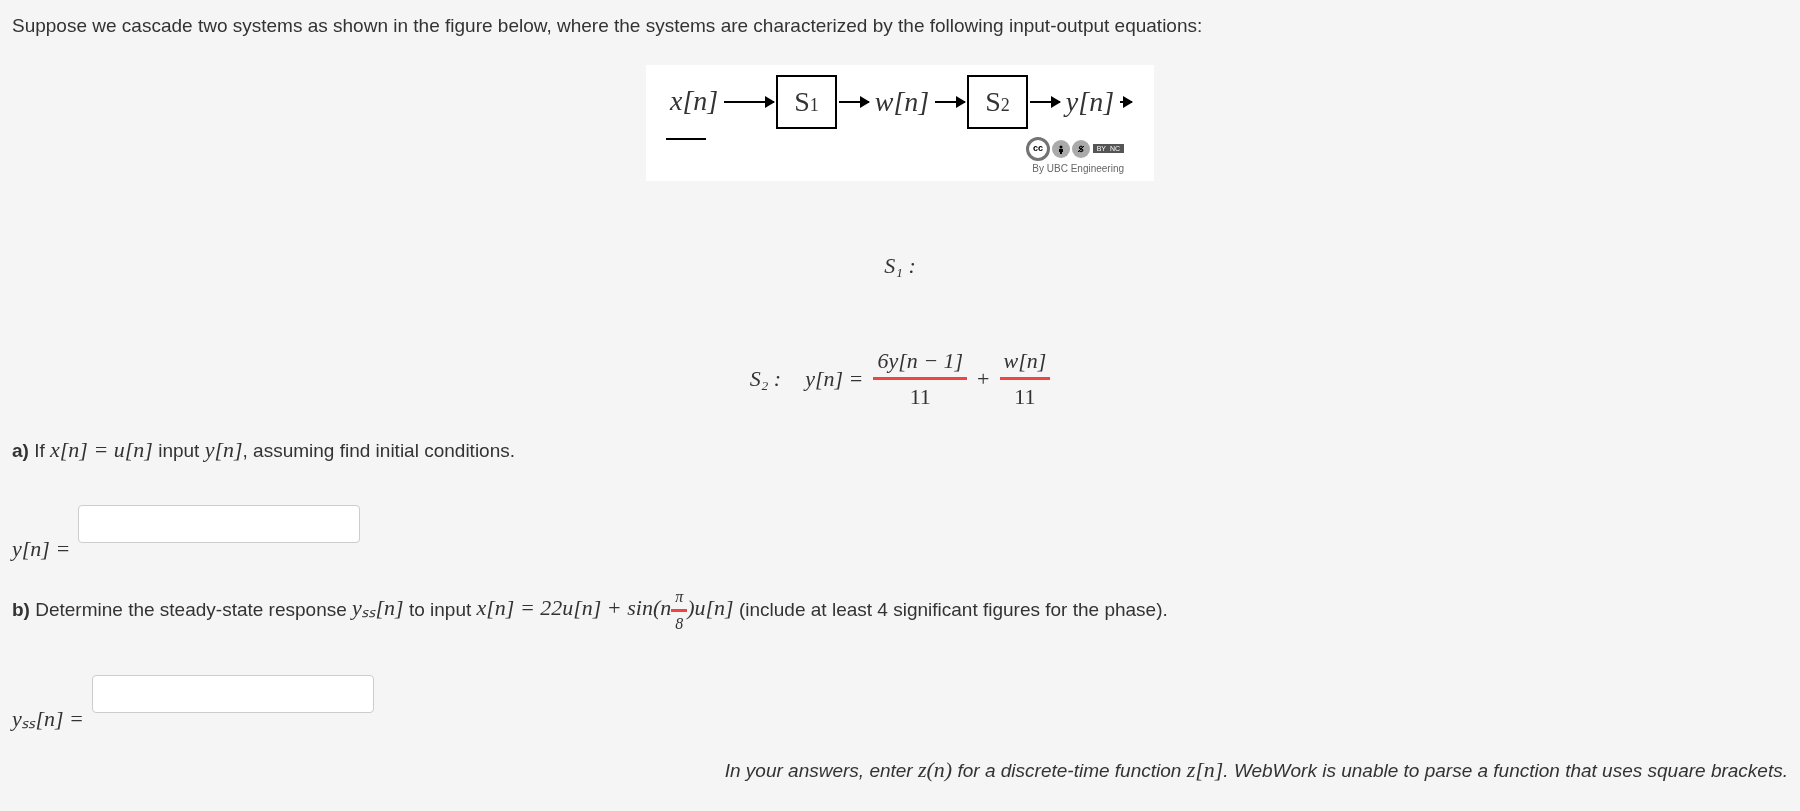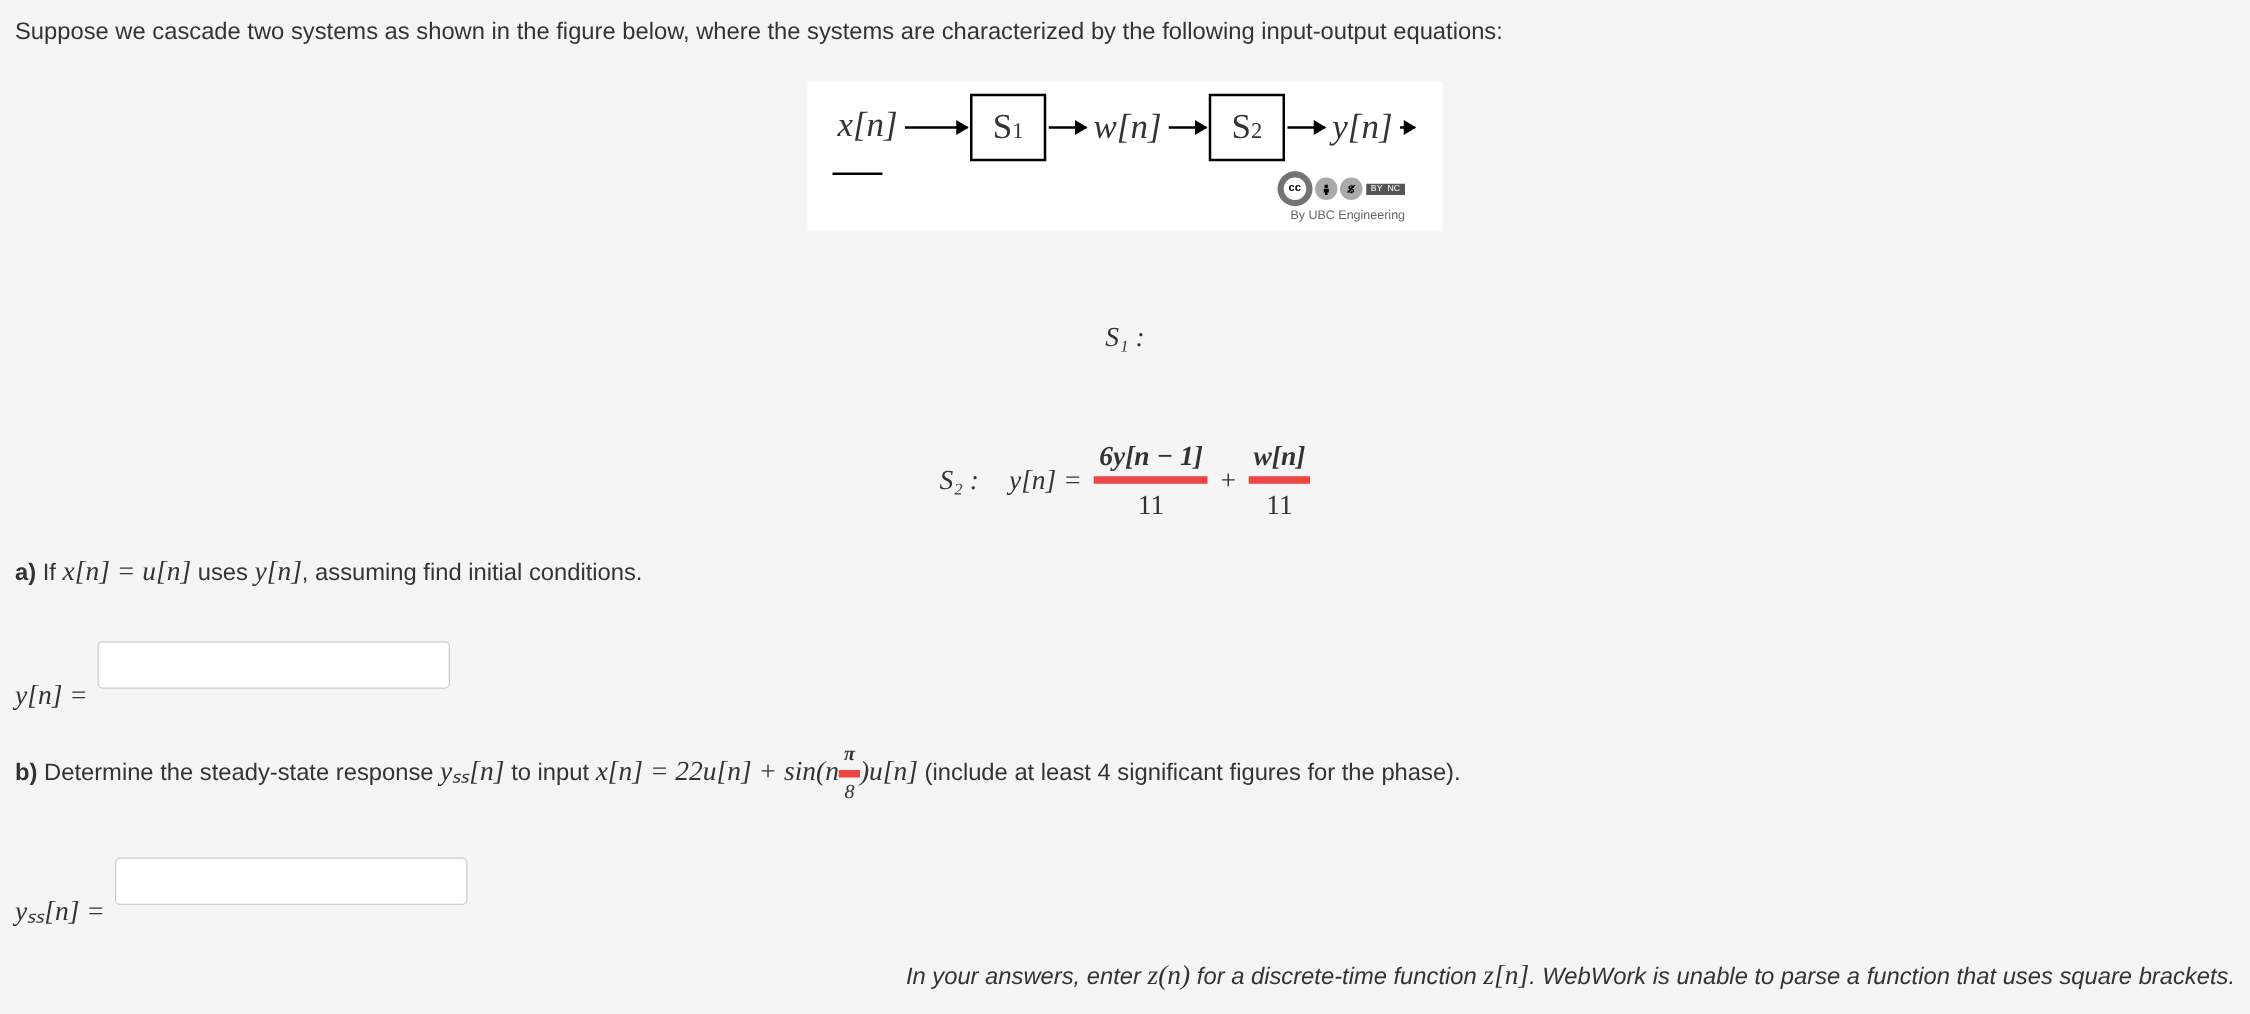--- a/index.html
+++ b/index.html
@@ -91,21 +91,21 @@
       width: 18px;
       height: 18px;
       border-radius: 50%;
       background: #aaa;
       color: #000;
       font-size: 9px;
       font-weight: bold;
     }
     .cc-circle.cc {
       background: #fff;
-      border: 5px solid #737373;
+      border: 3px solid #737373;
     }
     .cc-dark {
       background: #555;
       color: #fff;
       padding: 1px 4px;
       font-size: 7px;
     }
     .equations {
       text-align: center;
       margin: 20px 0;
@@ -119,23 +119,22 @@
       justify-content: center;
       gap: 24px;
     }
     .frac {
       display: inline-block;
       vertical-align: middle;
       text-align: center;
     }
     .frac .num {
       display: block;
-      border-bottom: 6px solid #ef4444;
+      border-bottom: 3px solid #ef4444;
       padding: 0 4px;
-      font-weight: bold;
     }
     .frac .den {
       display: block;
       padding: 0 4px;
     }
     .question {
       margin: 20px 0 10px 0;
     }
     .answer-row {
       display: flex;
@@ -237,21 +236,21 @@
       <span>+</span>
       <span class="frac">
         <span class="num math-it">w[n]</span>
         <span class="den">11</span>
       </span>
     </span>
   </div>
 </div>
 
 <div class="question">
-  <b>a)</b><span> If </span><span class="math math-it">x[n] = u[n]</span><span> uses </span><span class="math math-it">y[n]</span><span>, assuming find initial conditions.</span>
+  <b>a)</b><span> If </span><span class="math math-it">x[n] = u[n]</span><span> input </span><span class="math math-it">y[n]</span><span>, assuming find initial conditions.</span>
 </div>
 
 <div class="answer-row">
   <span class="math math-it">y[n] =</span>
   <input type="text" value="" style="">
 </div>
 
 <div class="question">
   <b>b)</b><span> Determine the steady-state response </span><span class="math math-it">yₛₛ[n]</span><span> to input </span><span class="math math-it"><span>x[n] = </span><span>22u[n] + sin(n</span><span class="frac" style="font-size:16px;vertical-align:middle"><span class="num">π</span><span class="den">8</span></span><span>)u[n]</span></span><span> (include at least 4 significant figures for the phase).</span>
 </div>

